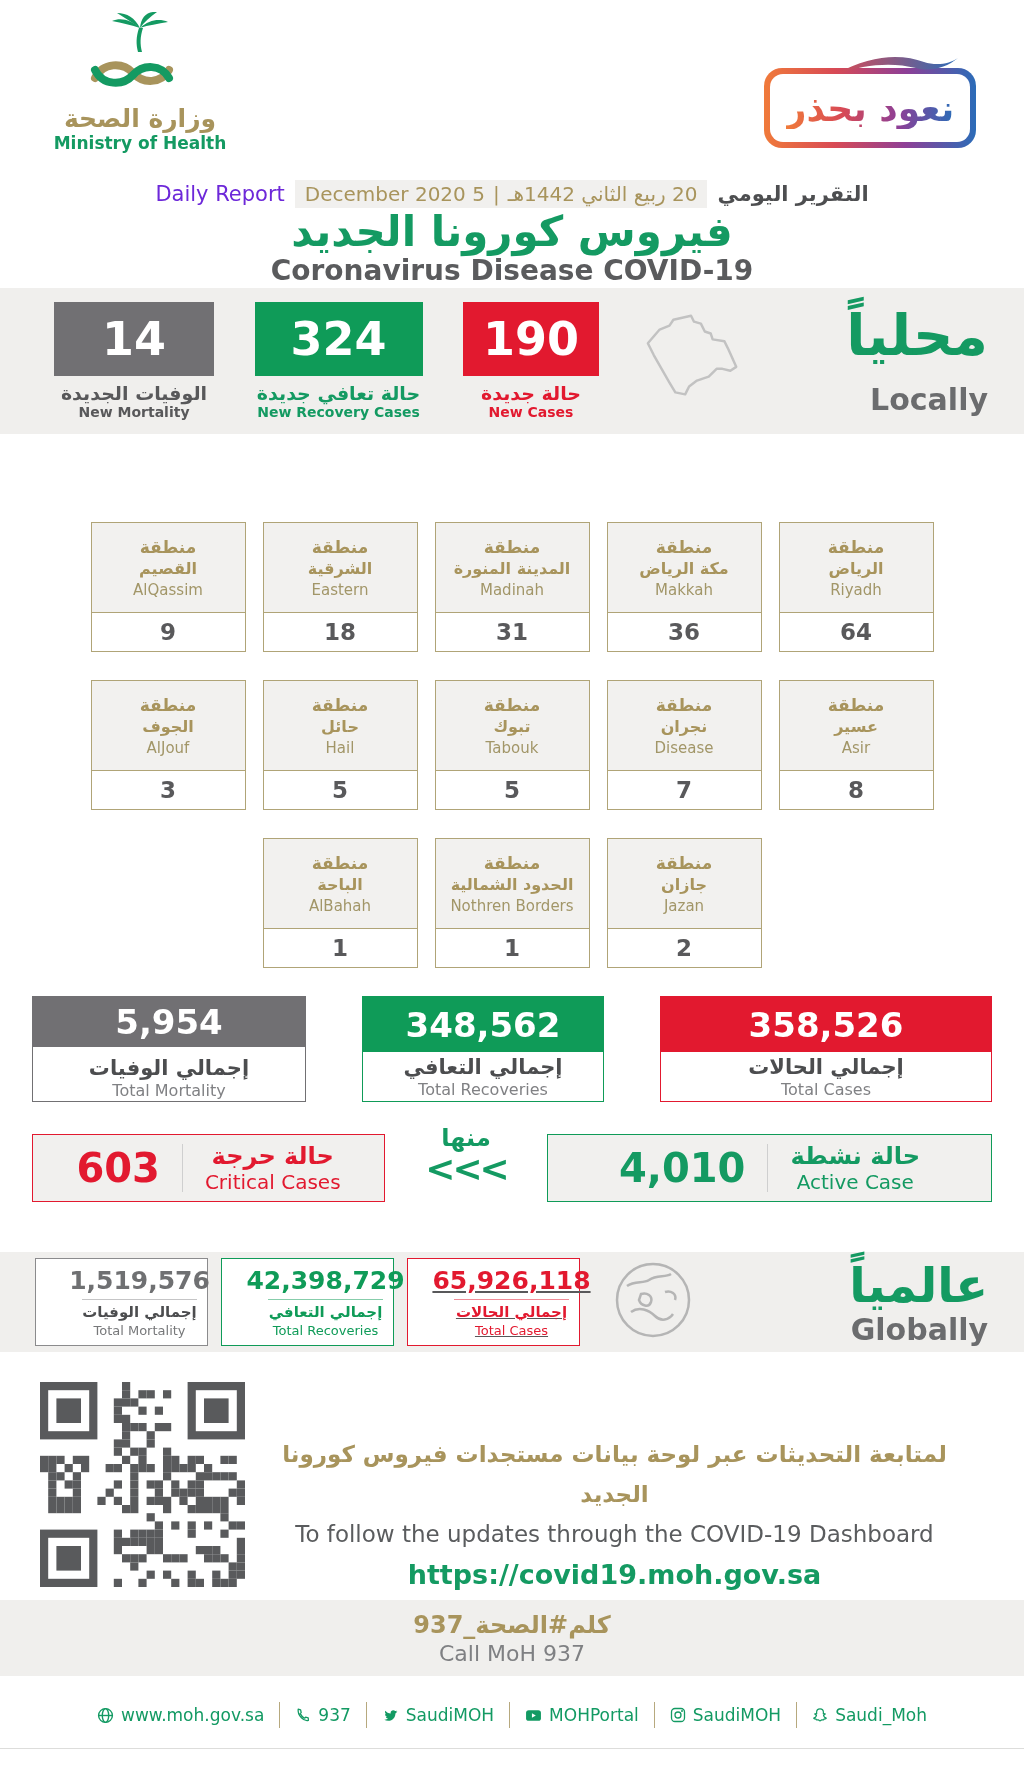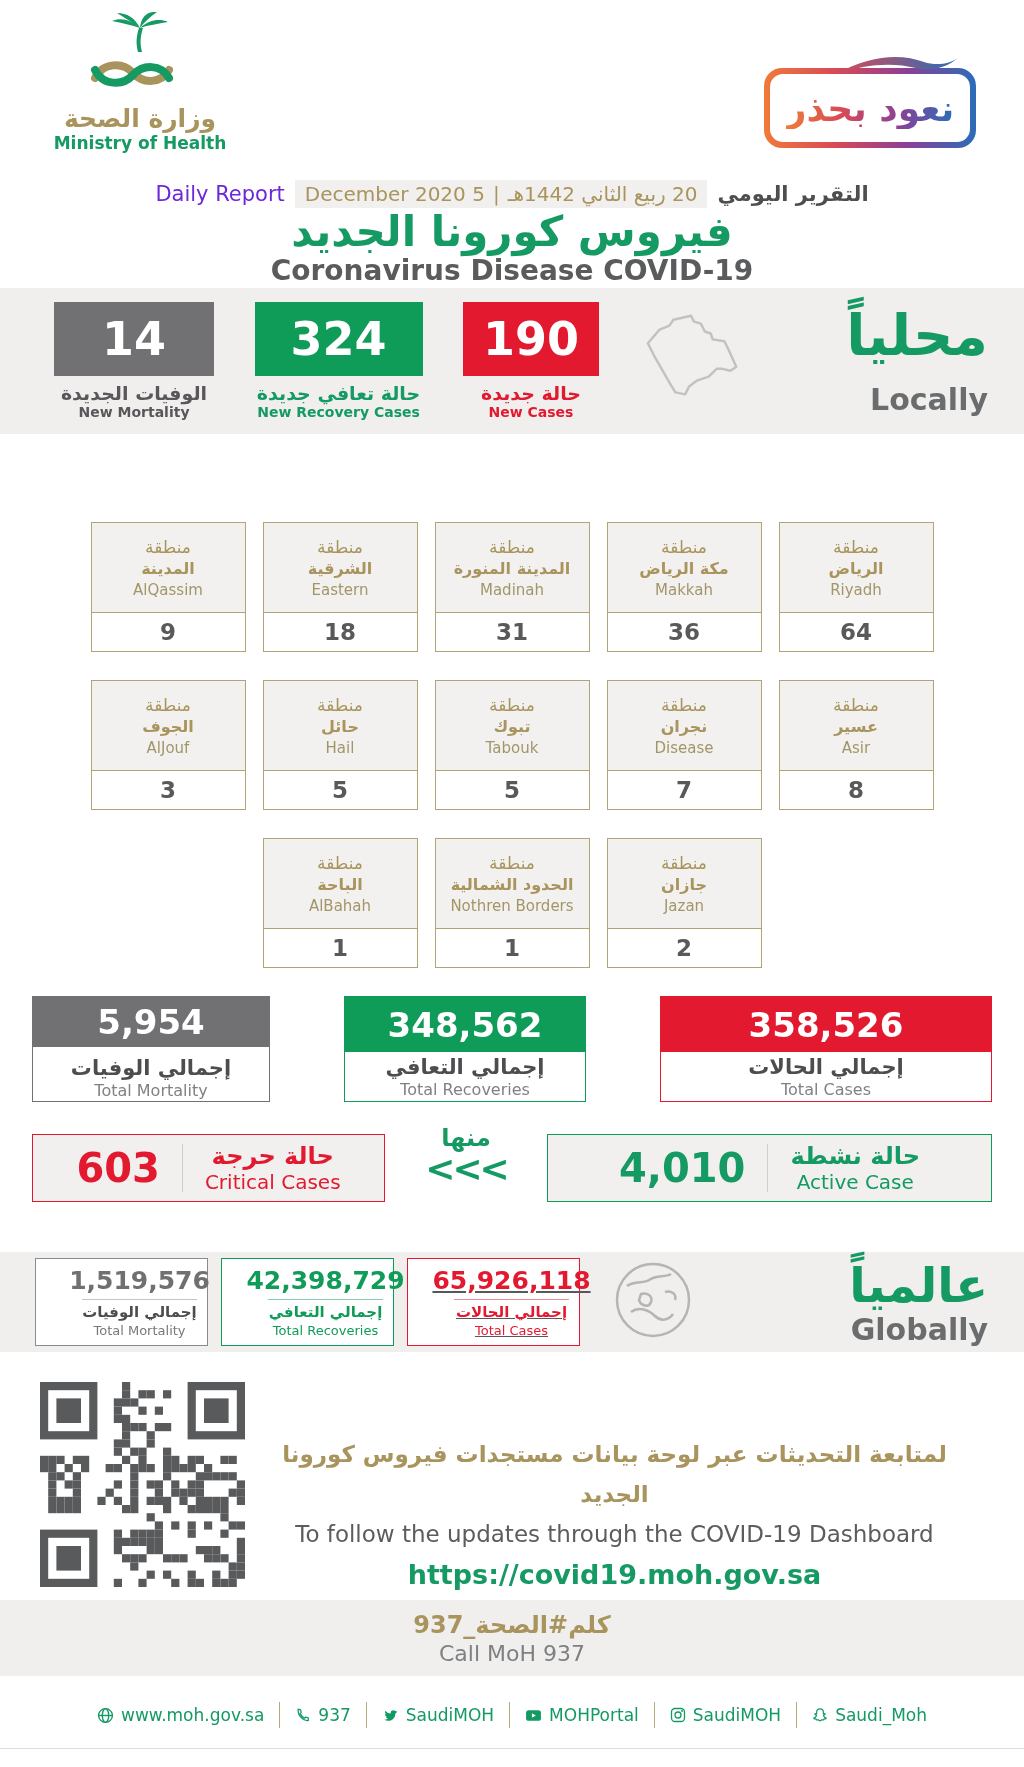--- a/index.html
+++ b/index.html
@@ -56,38 +56,38 @@
   .local-head-ar { font-size:56px; font-weight:800; color:#149a62; direction:rtl; line-height:60px; }
   .local-head-en { font-size:30px; font-weight:600; color:#6b6c6e; margin-top:16px; }
 
   
   .regions { margin-top:88px; }
   .r-row { display:flex; justify-content:center; gap:17px; margin-bottom:28px; }
   .rcard { width:155px; height:130px; border:1.5px solid #b0a477; background:#fff;
     display:flex; flex-direction:column; }
   .rtop { background:#f2f1ef; border-bottom:1px solid #b0a477; flex:1;
     display:flex; flex-direction:column; align-items:center; justify-content:center; padding:4px 2px; }
-  .rprefix { font-size:17px; font-weight:400; color:#a8945c; direction:rtl; line-height:22px; }
+  .rprefix { font-size:17px; font-weight:700; color:#a8945c; direction:rtl; line-height:22px; }
   .rname { font-size:16px; font-weight:700; color:#a8945c; direction:rtl; line-height:22px; white-space:nowrap; }
   .rname-en { font-size:15px; color:#a29668; line-height:20px; }
   .rvalue { height:38px; display:flex; align-items:center; justify-content:center;
     font-size:23px; font-weight:700; color:#59595b; }
 
   
   .totals { margin-top:26px; display:flex; justify-content:space-between; padding:0 32px 0 32px; height:106px; }
   .tcard { display:flex; flex-direction:column; border:1px solid; }
   .tcard .tval { height:55px; display:flex; align-items:center; justify-content:center;
     color:#fff; font-size:34px; font-weight:800; }
   .tcard .tlabels { background:#fff; flex:1; display:flex; flex-direction:column; align-items:center; justify-content:center; }
   .tcard .tar { font-size:21px; font-weight:700; color:#4c4d4f; direction:rtl; line-height:26px; }
   .tcard .ten { font-size:16px; color:#808184; line-height:20px; }
   .t-gray { border-color:#717073; } .t-gray .tval { background:#717073; }
   .t-green { border-color:#0f9b58; } .t-green .tval { background:#0f9b58; }
   .t-red { border-color:#e2192f; } .t-red .tval { background:#e2192f; }
-  .tw1 { width:238px;gap:8px; } .tw2 { width:242px; } .tw3 { width:332px; }
+  .tw1 { width:274px;gap:8px; } .tw2 { width:242px; } .tw3 { width:332px; }
 
   
   .crit-row { margin-top:20px; height:92px; display:flex; align-items:center; padding:0 32px 0 32px; }
   .crit-box { height:68px; background:#f1f0ee; display:flex; align-items:center; justify-content:center; gap:22px; }
   .crit-left { width:353px; border:1px solid #e2192f; }
   .crit-right { width:445px; border:1px solid #0f9b58; }
   .big-num { font-size:40px; font-weight:800; }
   .vdiv { width:1px; height:48px; background:#cfcfcf; }
   .crit-labels { text-align:center; }
   .crit-ar { font-size:24px; font-weight:700; direction:rtl; line-height:28px; }
@@ -205,21 +205,21 @@
     <div class="local-head-ar">محلياً</div>
     <div class="local-head-en">Locally</div>
   </div>
 </div>
 
 <div class="regions">
   <div class="r-row">
     <div class="rcard">
       <div class="rtop">
           <div class="rprefix">منطقة</div>
-        <div class="rname">المدينة</div>
+        <div class="rname">القصيم</div>
         <div class="rname-en">AlQassim</div>
         </div>
       <div class="rvalue">9</div>
     </div>
     <div class="rcard">
       <div class="rtop">
           <div class="rprefix">منطقة</div>
         <div class="rname">الشرقية</div>
         <div class="rname-en">Eastern</div>
         </div>

